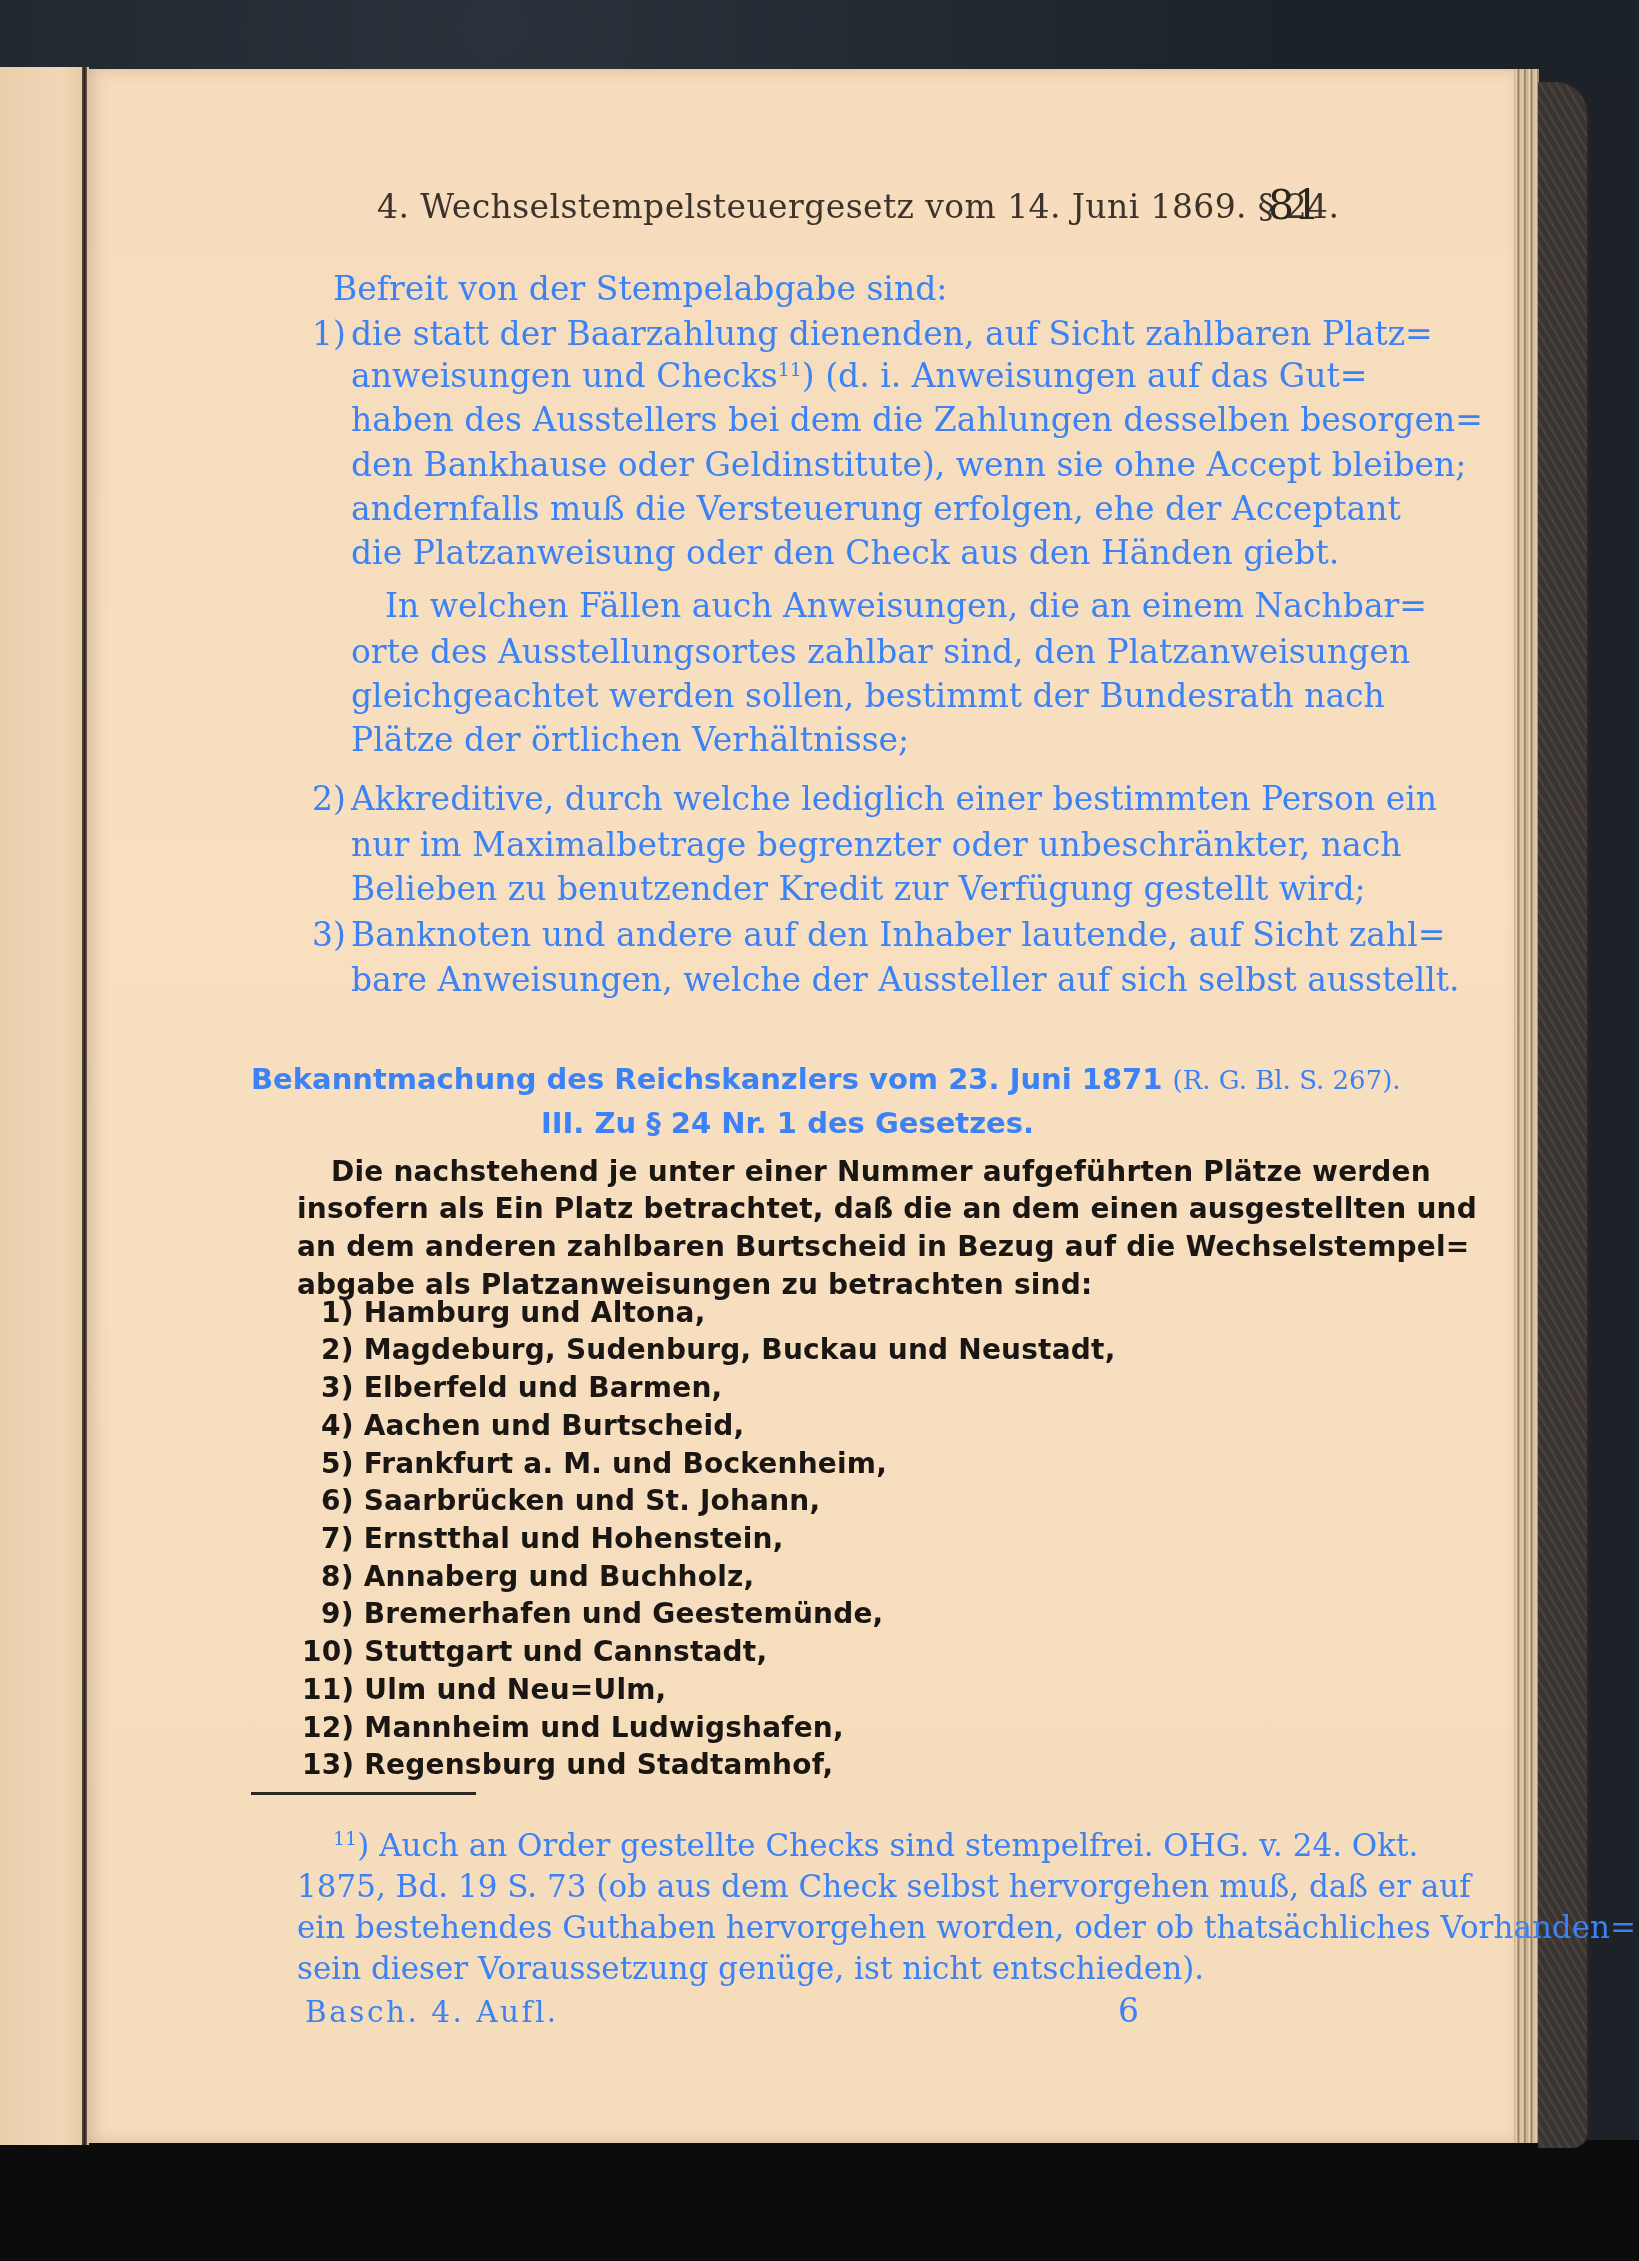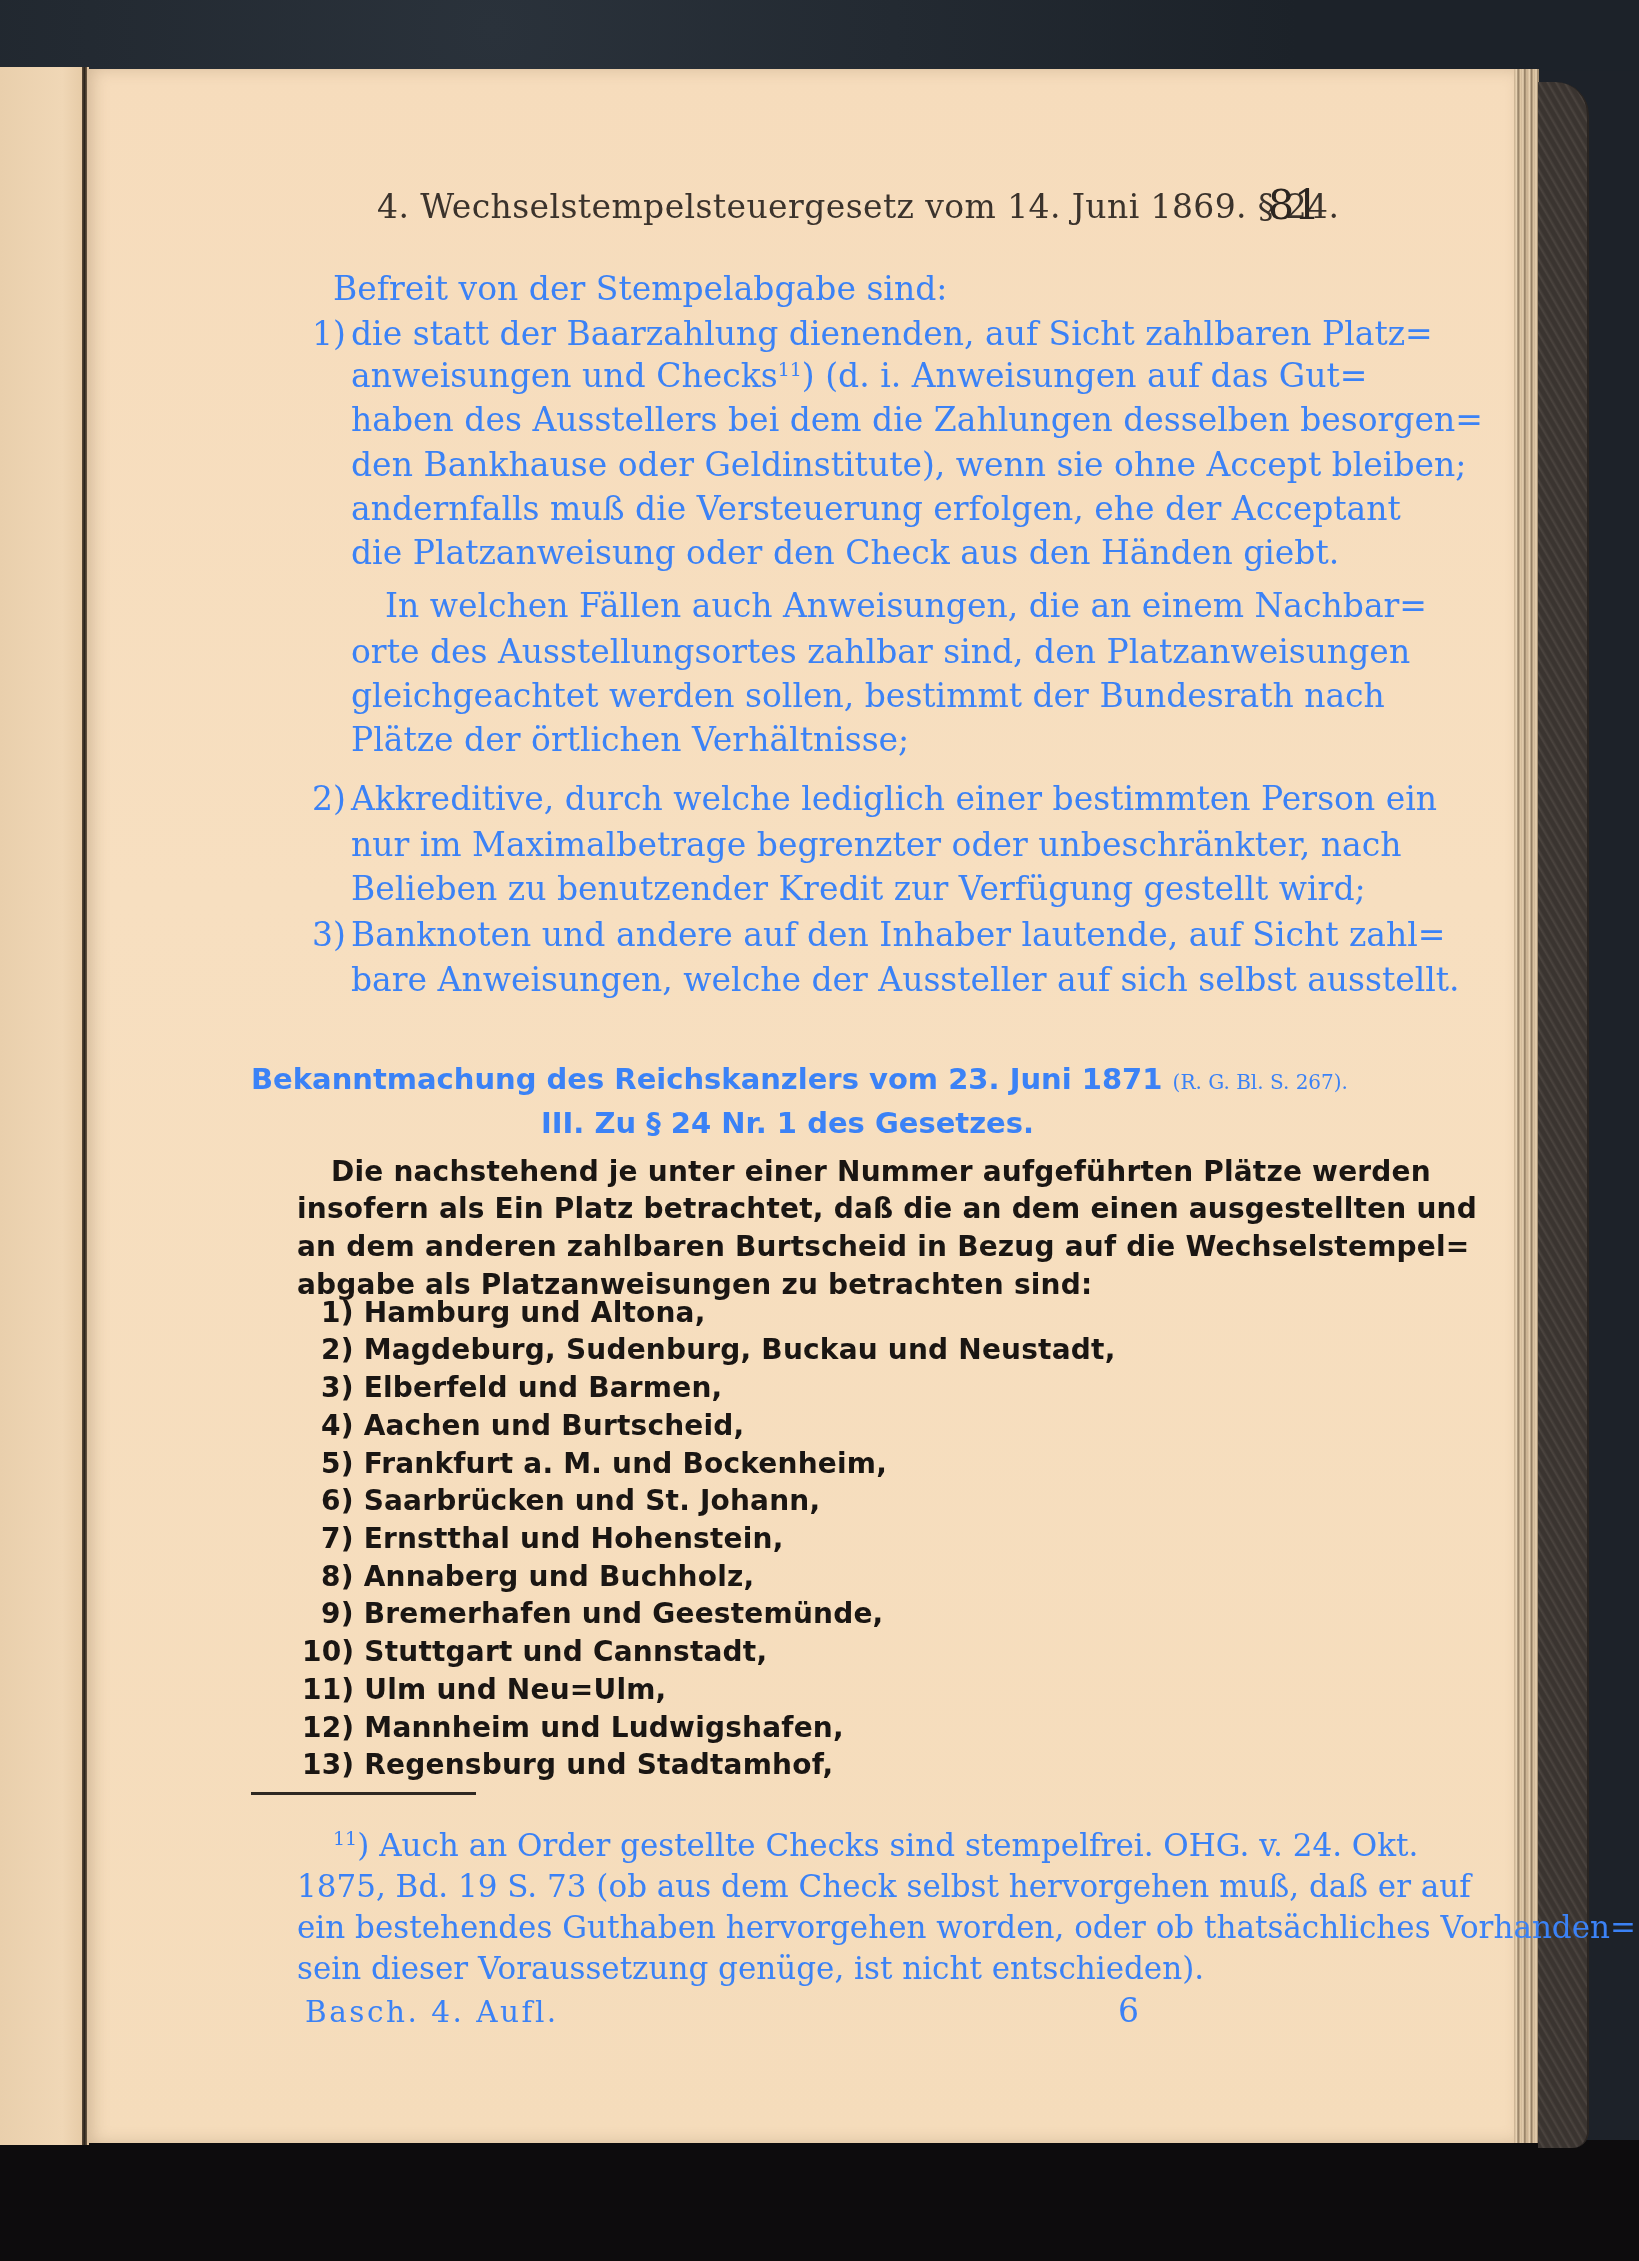--- a/index.html
+++ b/index.html
@@ -60,21 +60,21 @@
     display: block; text-align: justify; text-align-last: justify;
   }
   .justify-left { display:block; text-align: left; }
   .small {
     font-family: "DejaVu Sans", sans-serif; font-weight: bold;
     font-size: 28px; line-height: 38px; letter-spacing: 0.2px; color: #1a1613;
   }
   .heading {
     font-family: "DejaVu Sans", sans-serif; font-weight: bold; font-size: 29px;
   }
-  .heading .ref { font-weight: normal; font-family: "DejaVu Serif", serif; font-size: 20px; }
+  .heading .ref { font-weight: normal; font-family: "DejaVu Serif", serif; font-size: 26px; }
   .rule {
     position: absolute; left: 251px; top: 1792px; width: 225px; height: 2.5px; background: #2e2822;
   }
   .footnote { font-size: 31px; line-height: 41px; }
   .footer-sig { position: absolute; left: 305px; top: 1976px; font-size: 29.5px; letter-spacing: 2.5px; }
   .footer-num { position: absolute; left: 1118px; top: 1974px; font-size: 33px; }
   sup { font-size: 19px; vertical-align: 11.5px; line-height: 0; }
 </style>
 </head>
 <body>

